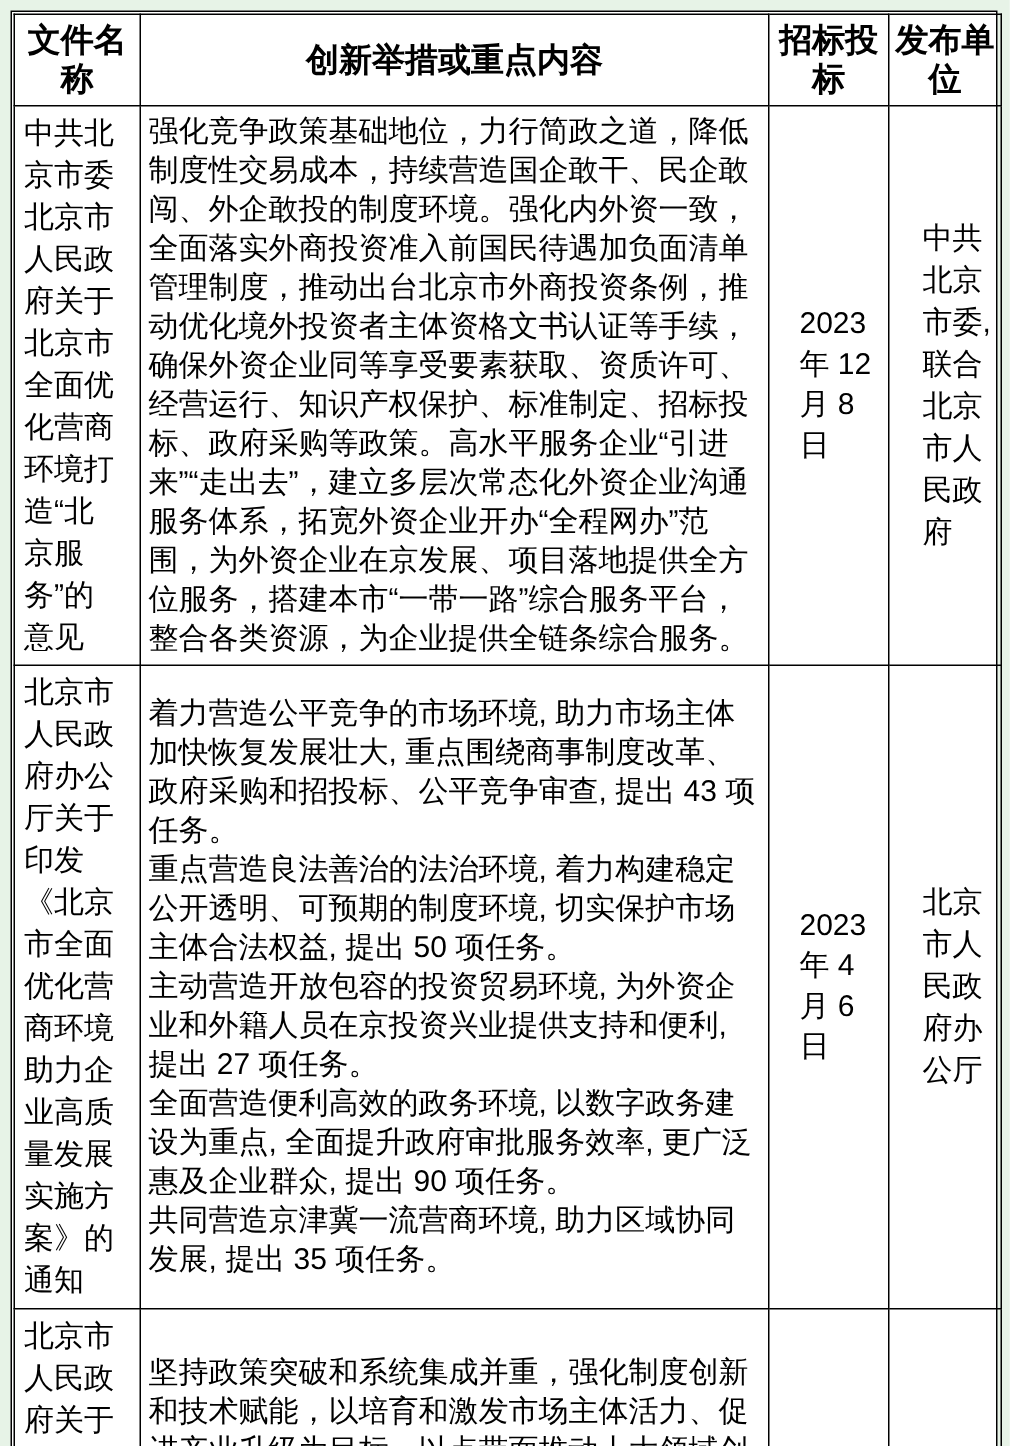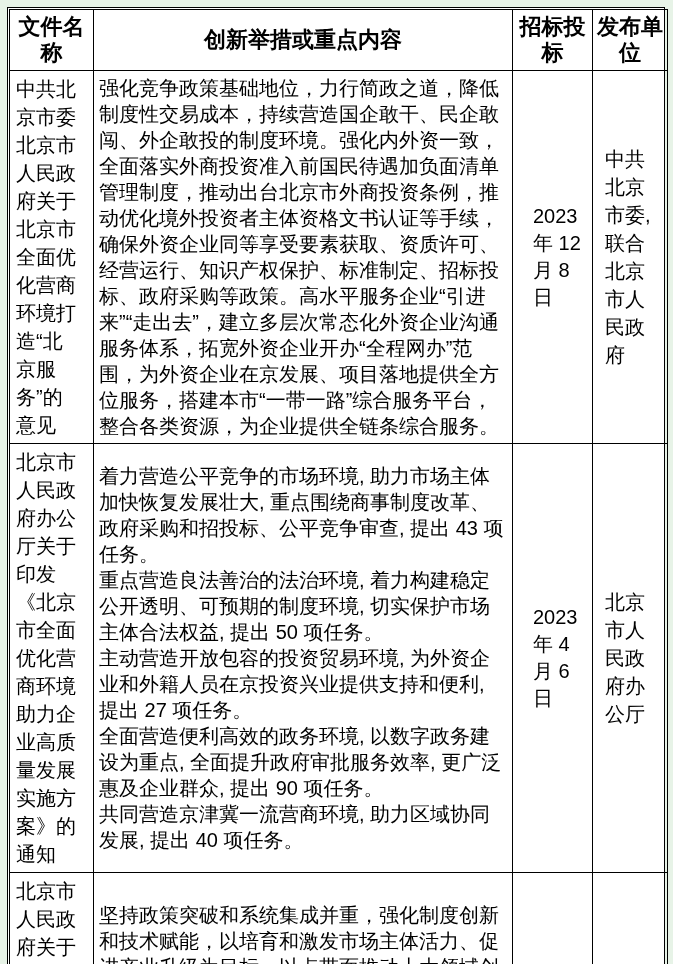--- a/index.html
+++ b/index.html
@@ -43,21 +43,21 @@
     height: 30px;
   }
   td { padding: 3px 5px; }
   td.col-name {
     padding: 4px 16px 4px 6px;
     line-height: 28px;
   }
   td.col-content { line-height: 26px; }
   td.col-content .para { margin: 0; }
   td.col-date { line-height: 27px; padding-left: 20px; }
-  td.col-unit { line-height: 28px; padding-left: 12px; }
+  td.col-unit { line-height: 28px; padding-left: 22px; }
 </style>
 </head>
 <body>
 
 <div class="table-wrap">
   <table>
     <colgroup>
       <col style="width:84px">
       <col style="width:419px">
       <col style="width:80px">
@@ -80,21 +80,21 @@
           <td class="col-date">2023年 12 月 8 日</td>
           <td class="col-unit">中共北京市委,联合北京市人民政府</td>
         </tr>
         <tr>
           <td class="col-name">北京市人民政府办公厅关于印发《北京市全面优化营商环境助力企业高质量发展实施方案》的通知</td>
           <td class="col-content">
             <div class="para">着力营造公平竞争的市场环境, 助力市场主体加快恢复发展壮大, 重点围绕商事制度改革、政府采购和招投标、公平竞争审查, 提出 43 项任务。</div>
             <div class="para">重点营造良法善治的法治环境, 着力构建稳定公开透明、可预期的制度环境, 切实保护市场主体合法权益, 提出 50 项任务。</div>
             <div class="para">主动营造开放包容的投资贸易环境, 为外资企业和外籍人员在京投资兴业提供支持和便利, 提出 27 项任务。</div>
             <div class="para">全面营造便利高效的政务环境, 以数字政务建设为重点, 全面提升政府审批服务效率, 更广泛惠及企业群众, 提出 90 项任务。</div>
-            <div class="para">共同营造京津冀一流营商环境, 助力区域协同发展, 提出 40 项任务。</div>
+            <div class="para">共同营造京津冀一流营商环境, 助力区域协同发展, 提出 35 项任务。</div>
           </td>
           <td class="col-date">2023 年 4 月 6 日</td>
           <td class="col-unit">北京市人民政府办公厅</td>
         </tr>
         <tr>
           <td class="col-name">北京市人民政府关于印发《北京市营商环境创新试点工作实施方案》的通知</td>
           <td class="col-content">
             <div class="para">坚持政策突破和系统集成并重，强化制度创新和技术赋能，以培育和激发市场主体活力、促进产业升级为目标，以点带面推动十大领域创新突破，主要改革措施：打造更加透明高效的市场准入机制、全力破除公共资源交易隐性壁垒、深化工程建设项目审批制度改革、全面提升不动产登记数字化水平、助力数字经济高质量发展、进一步强化知识产权运用和保护、持续提升投资贸易便利化水平、构建事前事中事后一体化监管体系、加快全球领先的数字政务建设、加快完善市场主体退出制度。</div>
           </td>
           <td class="col-date">2022 年 1 月 23 日</td>

